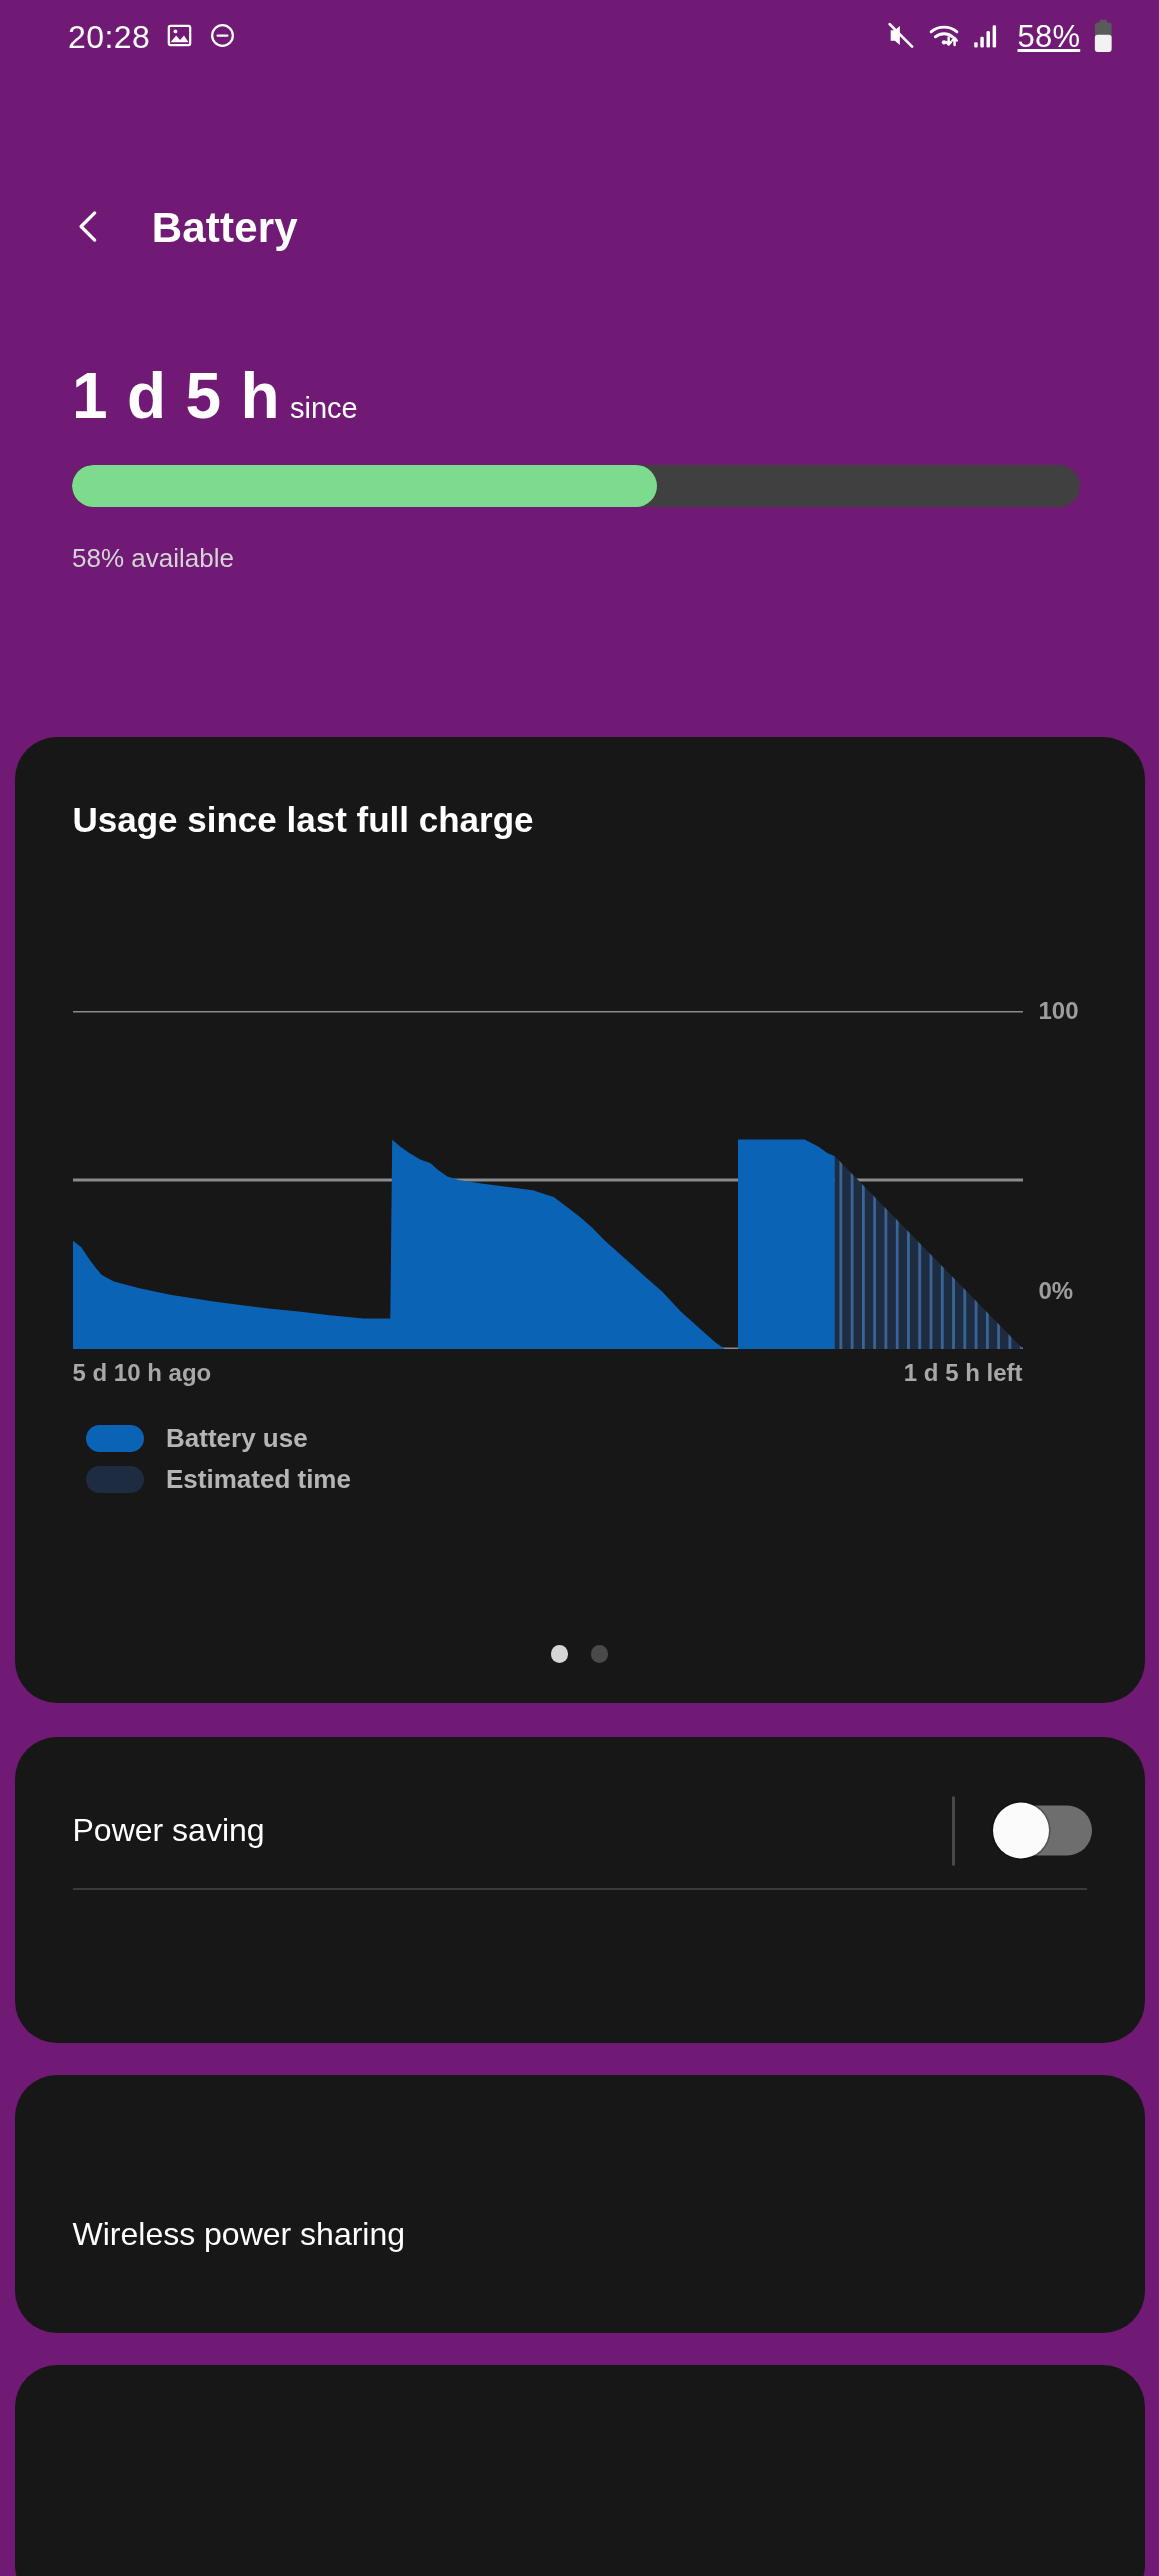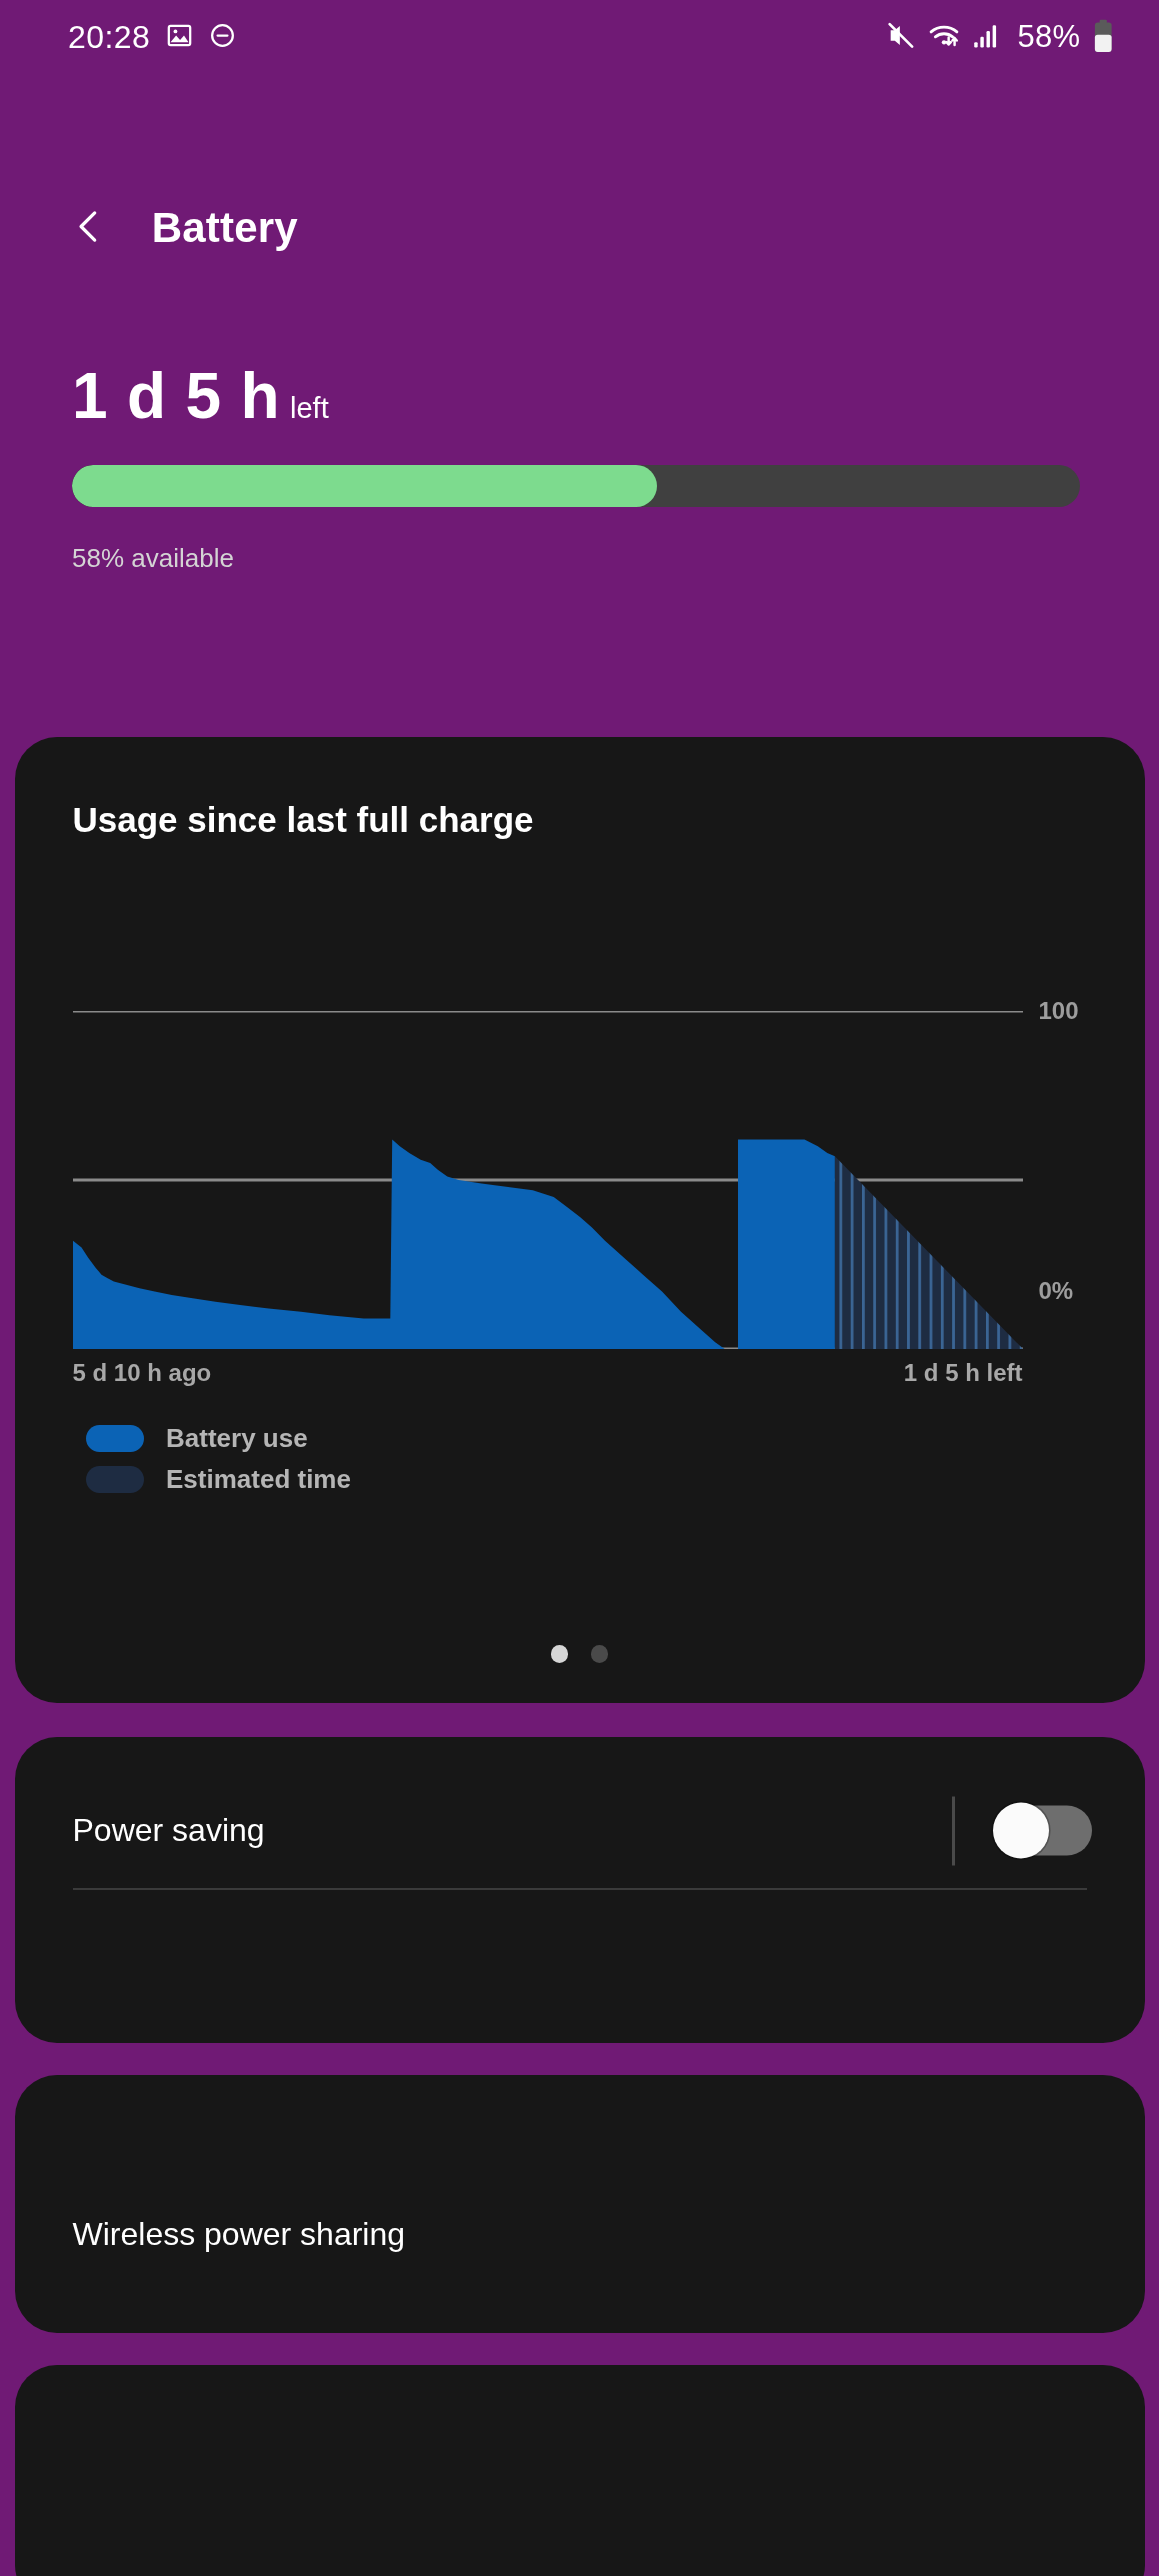--- a/index.html
+++ b/index.html
@@ -13,21 +13,21 @@
 
   
   .statusbar {
     position:absolute; top:0; left:0; width:1159px; height:74px;
     display:flex; align-items:center; justify-content:space-between;
     padding:0 45px 0 68px;
   }
   .sb-left { display:flex; align-items:center; gap:16px; }
   .sb-clock { color:#fff; font-size:32px; letter-spacing:0.4px; }
   .sb-right { display:flex; align-items:center; gap:11.3px; }
-  .sb-pct { color:#fff; font-size:31px; letter-spacing:0.2px; margin-left:4.8px; }
+  .sb-pct { color:#fff; font-size:31px; letter-spacing:0.2px; margin-left:4.8px;text-decoration:underline; }
   .icn { display:block; }
 
   
   .header { position:absolute; top:179px; left:0; width:1159px; height:97px;
             display:flex; align-items:center; }
   .back-btn { width:89px; height:89px; margin-left:45px;
               display:flex; align-items:center; justify-content:center; }
   .page-title { color:#fff; font-size:42px; font-weight:bold; margin-left:17.7px; letter-spacing:0.2px; }
 
   
@@ -153,21 +153,21 @@
             <path d="M15.2 3.6L6.8 12l8.4 8.4" fill="none" stroke="#fff" stroke-width="2" stroke-linecap="round" stroke-linejoin="round"></path>
           </svg>
       </span>
     </div>
     <div class="page-title">Battery</div>
   </div>
 
   <div class="summary">
     <div class="time-row">
       <span class="time-big">1 d 5 h</span>
-      <span class="time-left">left</span>
+      <span class="time-left">since</span>
     </div>
     <div class="bar-track">
       <div class="bar-fill" id="bar-fill" style="width: 58%; background: rgb(125, 219, 142);"></div>
     </div>
     <div class="avail">58% available</div>
   </div>
 
   <div class="card" id="card-usage">
     <div class="card-title">Usage since last full charge</div>
 

